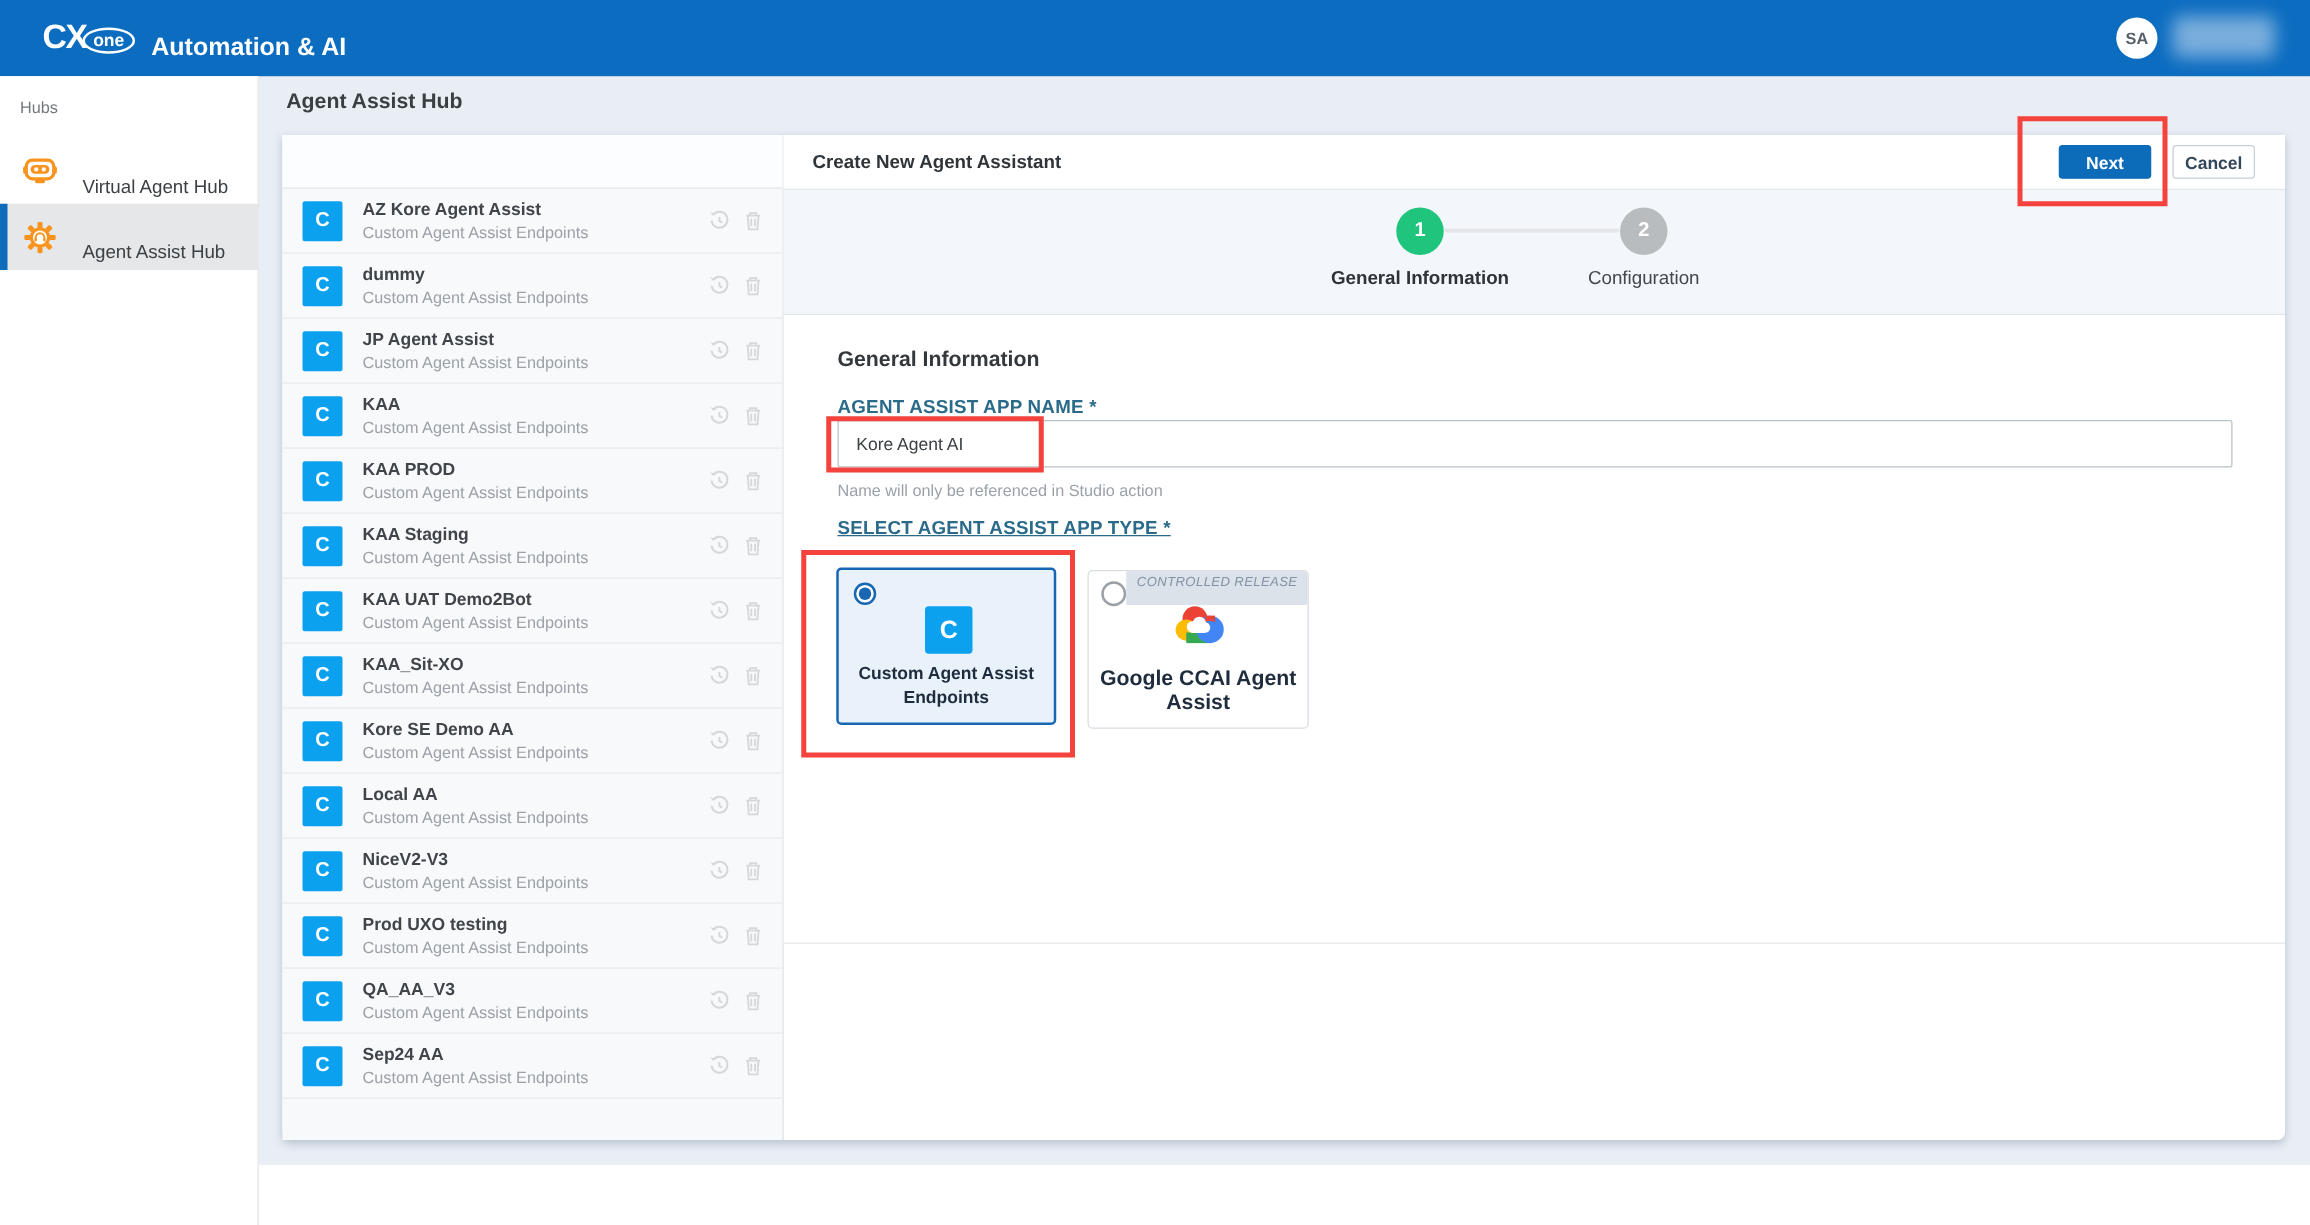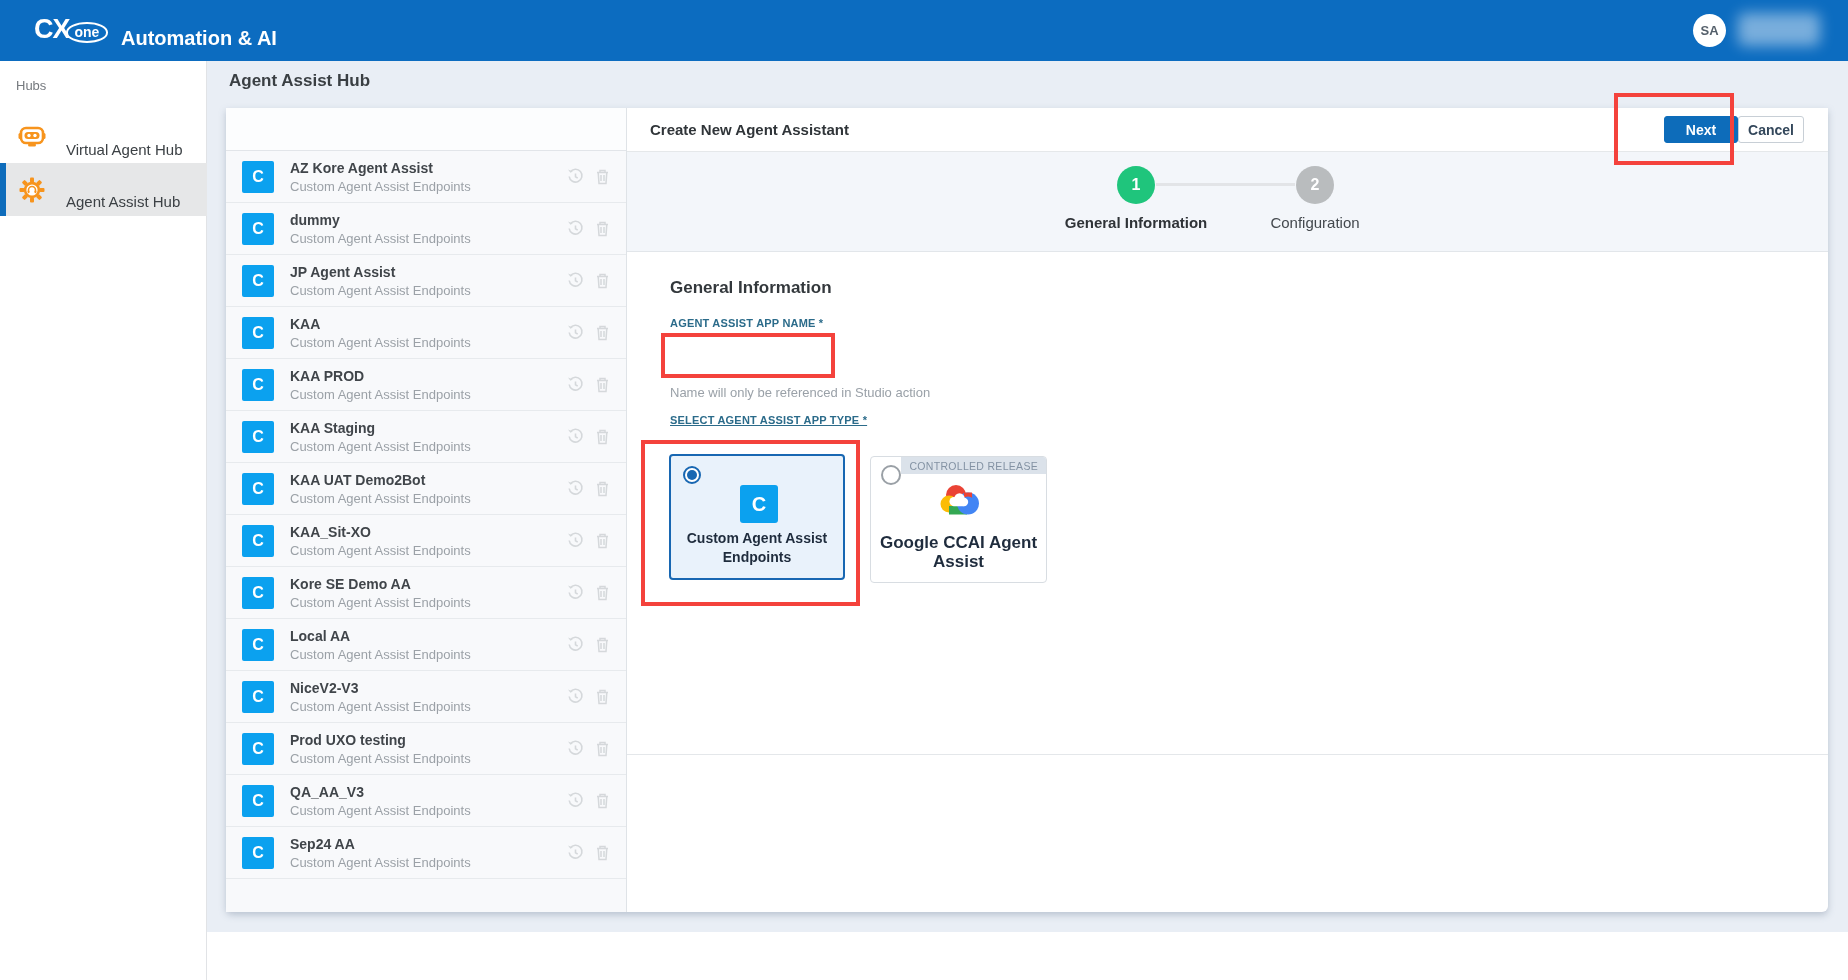--- a/index.html
+++ b/index.html
@@ -51,62 +51,62 @@
   .row-name { font-size:14px; font-weight:bold; color:#40454a; line-height:17px; }
   .row-type { font-size:13px; color:#9ba1a7; line-height:16px; }
   .row-actions { display:flex; gap:11px; margin-left:auto; margin-right:16px; }
   .row-actions svg { display:block; }
 
   
   #detail { left:401px; top:0; width:1201px; height:647px; background:#fff; border-bottom:1px solid #e4e7ea; }
   #detail-header { left:0; top:0; width:1201px; height:44px; background:#fff; border-bottom:1px solid #e5e8ea;
                    display:flex; align-items:center; }
   #detail-title { margin-left:23px; font-size:15px; font-weight:bold; color:#303539; }
-  #header-buttons { margin-left:auto; margin-right:24px; display:flex; }
+  #header-buttons { margin-left:auto; margin-right:24px; display:flex; gap:17px; }
   #next-btn { width:74px; height:27px; background:#0d6cba; border:1px solid #0d6cba; border-radius:3px;
               color:#fff; font-size:14px; font-weight:bold; font-family:inherit; cursor:pointer; }
   #cancel-btn { width:66px; height:27px; background:#fff; border:1px solid #c8cfd6; border-radius:3px;
                 color:#33475b; font-size:14px; font-weight:bold; font-family:inherit; cursor:pointer; }
 
   
   #stepper { left:0; top:44px; width:1201px; height:100px; background:#f3f6fa; border-bottom:1px solid #e2e6ea; }
   .step-circle { top:14px; width:38px; height:38px; border-radius:50%; display:flex; align-items:center;
                  justify-content:center; color:#fff; font-size:16px; font-weight:bold; }
   #step1-circle { left:490px; background:#1fc57c; }
   #step2-circle { left:669px; background:#b9bcbe; }
   #step-line { left:529px; top:31px; width:139px; height:3px; background:#e2e4e7; }
   .step-label { top:62px; width:220px; text-align:center; font-size:15px; }
   #step1-label { left:399px; font-weight:bold; color:#2f3337; }
   #step2-label { left:578px; color:#43484d; }
 
   
   #section-heading { left:43px; top:170px; font-size:17px; font-weight:bold; color:#33383c; }
-  .field-label { left:43px; font-size:11px; font-weight:bold; color:#2b6b8a; letter-spacing:0.2px; }
+  .field-label { left:43px; font-size:15px; font-weight:bold; color:#2b6b8a; letter-spacing:0.2px; }
   #name-label { top:209px; }
   #name-input { left:43px; top:228px; width:1116px; height:38px; border:1px solid #b8c0c8; border-radius:2px;
                 background:#fff; padding:0 14px; font-size:14px; color:#3b4045; font-family:inherit; }
   #name-helper { left:43px; top:277px; font-size:13px; color:#9aa1a8; }
   #type-label { top:306px;text-decoration:underline; }
 
   
   .type-card { top:346px; border-radius:4px; cursor:pointer; }
   #card-custom { left:42px; width:176px; height:126px; background:#e9f2fb; border:2px solid #1867b2; }
   #card-google { left:243px; top:348px; width:177px; height:127px; background:#fff; border:1px solid #d8dde2; }
   .radio { width:18px; height:18px; border-radius:50%; }
   #radio-custom { left:12px; top:10px; border:2px solid #1867b2; background:#fff;
                   display:flex; align-items:center; justify-content:center; }
   #radio-custom .dot { width:10px; height:10px; border-radius:50%; background:#1867b2; }
   #radio-google { left:10px; top:8px; width:20px; height:20px; border:2px solid #9aa0a6; background:#fff; }
   #card-c-tile { left:69px; top:29px; width:38px; height:38px; border-radius:3px; background:#0ba1ef;
                  display:flex; align-items:center; justify-content:center; color:#fff; font-size:20px; font-weight:bold; }
   .card-label { left:0; width:100%; text-align:center; font-size:14px; font-weight:bold; color:#1f2c3d; line-height:19px; }
   #card-custom .card-label { top:73px; padding:0 14px; }
   #card-google .card-label { top:76px; font-size:17px; }
-  #cr-badge { right:0; top:0; height:17px; background:#dbe2ea; color:#8392a3; font-size:10.5px;
-              letter-spacing:0.3px; padding:3px 8px 0 8px; border-radius:0 3px 0 0; }
+  #cr-badge { right:0; top:0; height:27px; background:#dbe2ea; color:#8392a3; font-size:10.5px;
+              letter-spacing:0.3px; padding:3px 8px 0 8px; border-radius:0 3px 0 0;font-style:italic; }
   #gcp-logo { left:68px; top:26px; }
 
   
   .red-box { border:4px solid #f4423c; background:transparent; pointer-events:none; z-index:50; }
   #red-next { left:1614px; top:93px; width:120px; height:72px; }
   #red-name { left:661px; top:333px; width:174px; height:45px; }
   #red-card { left:641px; top:440px; width:219px; height:166px; }
 </style>
 </head>
 <body>
@@ -455,20 +455,21 @@
       <div class="abs" id="step-line"></div>
       <div class="abs step-circle" id="step1-circle">1</div>
       <div class="abs step-circle" id="step2-circle">2</div>
       <div class="abs step-label" id="step1-label">General Information</div>
       <div class="abs step-label" id="step2-label">Configuration</div>
     </div>
 
     <div class="abs" id="section-heading">General Information</div>
 
     <div class="abs field-label" id="name-label">AGENT ASSIST APP NAME *</div>
+    <input class="abs" id="name-input" type="text" value="Kore Agent AI" style="">
     <div class="abs" id="name-helper">Name will only be referenced in Studio action</div>
 
     <div class="abs field-label" id="type-label">SELECT AGENT ASSIST APP TYPE *</div>
 
     <div class="abs type-card" id="card-custom">
       <span class="abs radio" id="radio-custom">
           <span class="dot"></span>
         </span>
       <span class="abs" id="card-c-tile">C</span>
       <div class="abs card-label">Custom Agent Assist Endpoints</div>

